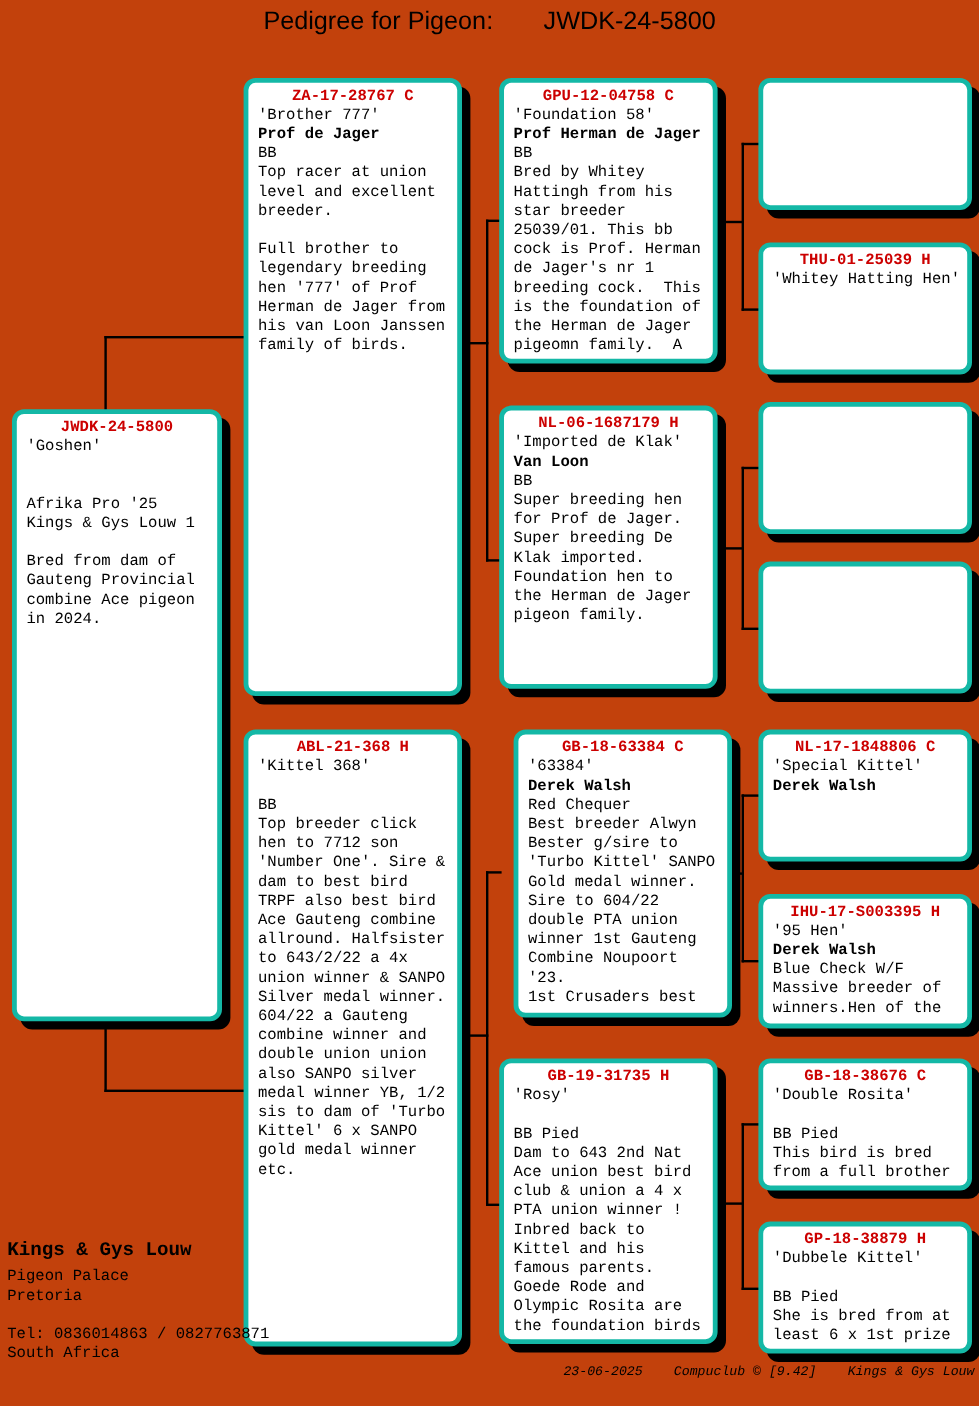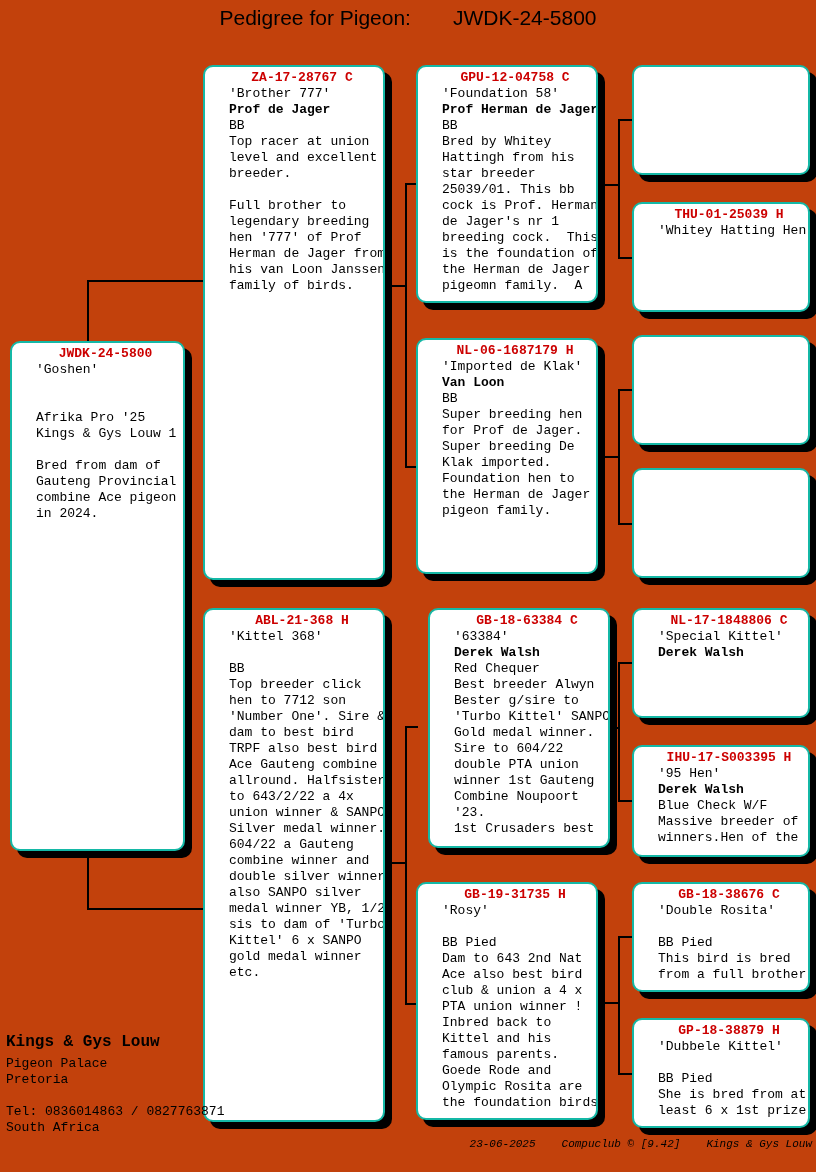--- a/index.html
+++ b/index.html
@@ -9,22 +9,22 @@
     color:#000;overflow:hidden;
   }
   .title{
     position:absolute;top:6px;left:0;width:100%;text-align:center;
     font-family:"Liberation Sans","DejaVu Sans",sans-serif;
     font-size:21px;color:#000;white-space:pre;
   }
   .title .gap{display:inline-block;width:42px;}
   .line{position:absolute;background:#000;}
   .pbox{
-    position:absolute;background:#fff;border:2px solid #14b8a6;border-radius:10px;
-    box-shadow:7px 7px 0 0 #000;padding:3px 8px 3px 24px;box-sizing:border-box;
+    position:absolute;background:#fff;border:4px solid #14b8a6;border-radius:10px;
+    box-shadow:7px 7px 0 0 #000;padding:3px 8px 3px 8px;box-sizing:border-box;
     font-size:13px;line-height:16px;overflow:hidden;
   }
   .ring{
     color:#cc0000;font-weight:bold;text-align:center;min-height:16px;white-space:pre;
   }
   .ring.left{text-align:center;}
   .ln{min-height:16px;white-space:pre;}
   .name{}
   .breeder{font-weight:bold;}
   .owner{position:absolute;left:6px;top:1032px;font-size:13px;line-height:16px;}
@@ -124,21 +124,21 @@
         <div class="ln">'Number One'. Sire &amp;</div>
         <div class="ln">dam to best bird</div>
         <div class="ln">TRPF also best bird</div>
         <div class="ln">Ace Gauteng combine</div>
         <div class="ln">allround. Halfsister</div>
         <div class="ln">to 643/2/22 a 4x</div>
         <div class="ln">union winner &amp; SANPO</div>
         <div class="ln">Silver medal winner.</div>
         <div class="ln">604/22 a Gauteng</div>
         <div class="ln">combine winner and</div>
-        <div class="ln">double silver winner</div>
+        <div class="ln">double union union</div>
         <div class="ln">also SANPO silver</div>
         <div class="ln">medal winner YB, 1/2</div>
         <div class="ln">sis to dam of 'Turbo</div>
         <div class="ln">Kittel' 6 x SANPO</div>
         <div class="ln">gold medal winner</div>
         <div class="ln">etc.</div>
       </div>
   </div>
 
   <div class="pbox" style="left:416px;top:65px;width:182px;height:238px">
@@ -195,21 +195,21 @@
       </div>
   </div>
 
   <div class="pbox" style="left:416px;top:882px;width:182px;height:238px">
     <div class="ring">GB-19-31735 H</div>
     <div class="ln name">'Rosy'</div>
     <div class="ln breeder"></div>
     <div>
         <div class="ln">BB Pied</div>
         <div class="ln">Dam to 643 2nd Nat</div>
-        <div class="ln">Ace also best bird</div>
+        <div class="ln">Ace union best bird</div>
         <div class="ln">club &amp; union a 4 x</div>
         <div class="ln">PTA union winner !</div>
         <div class="ln">Inbred back to</div>
         <div class="ln">Kittel and his</div>
         <div class="ln">famous parents.</div>
         <div class="ln">Goede Rode and</div>
         <div class="ln">Olympic Rosita are</div>
         <div class="ln">the foundation birds</div>
       </div>
   </div>

